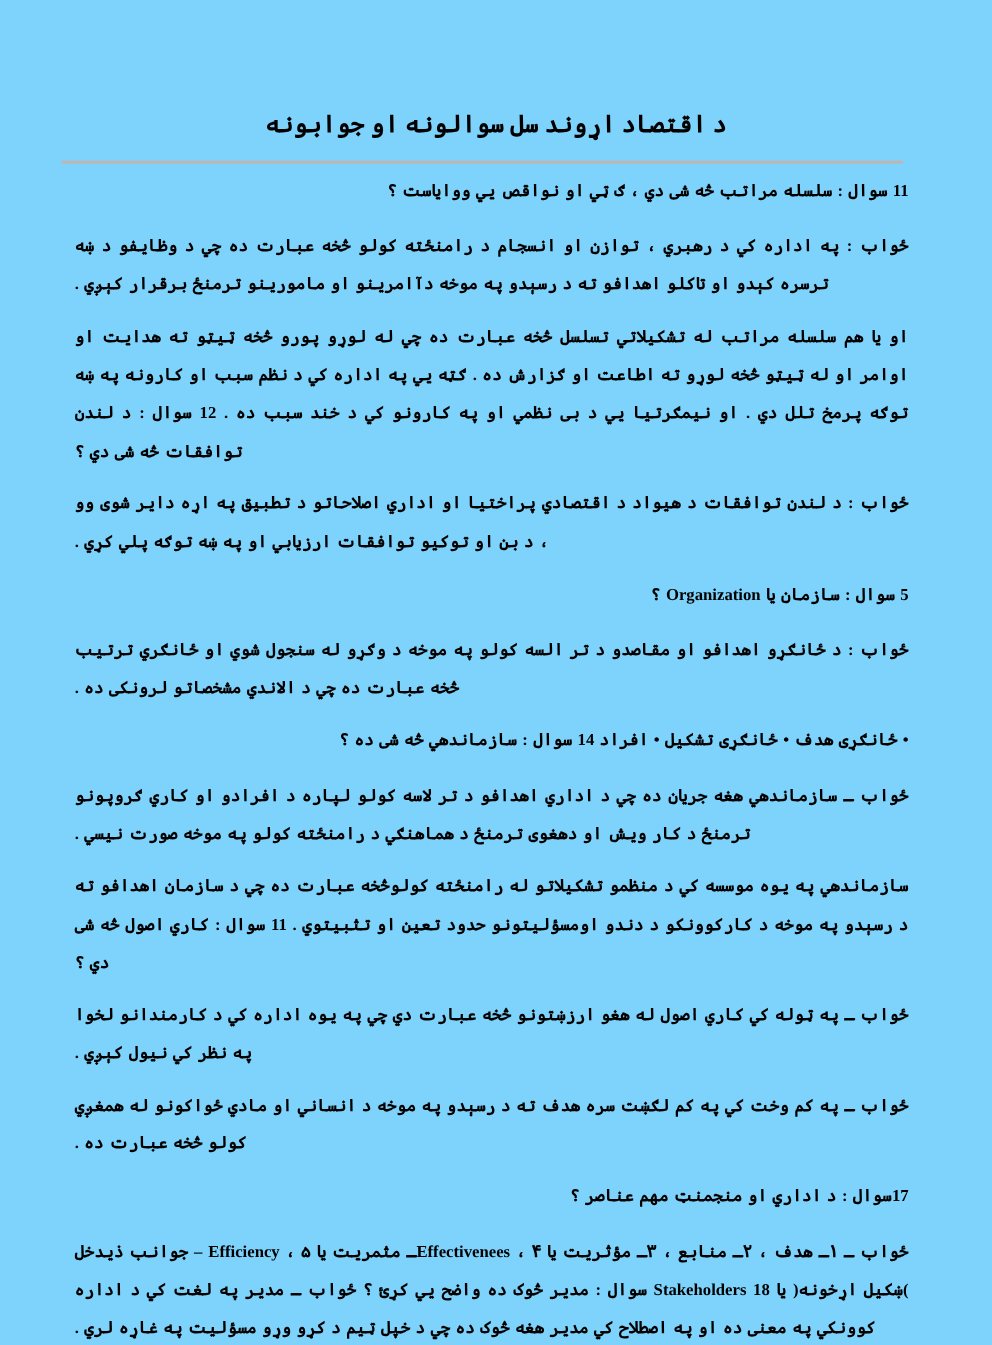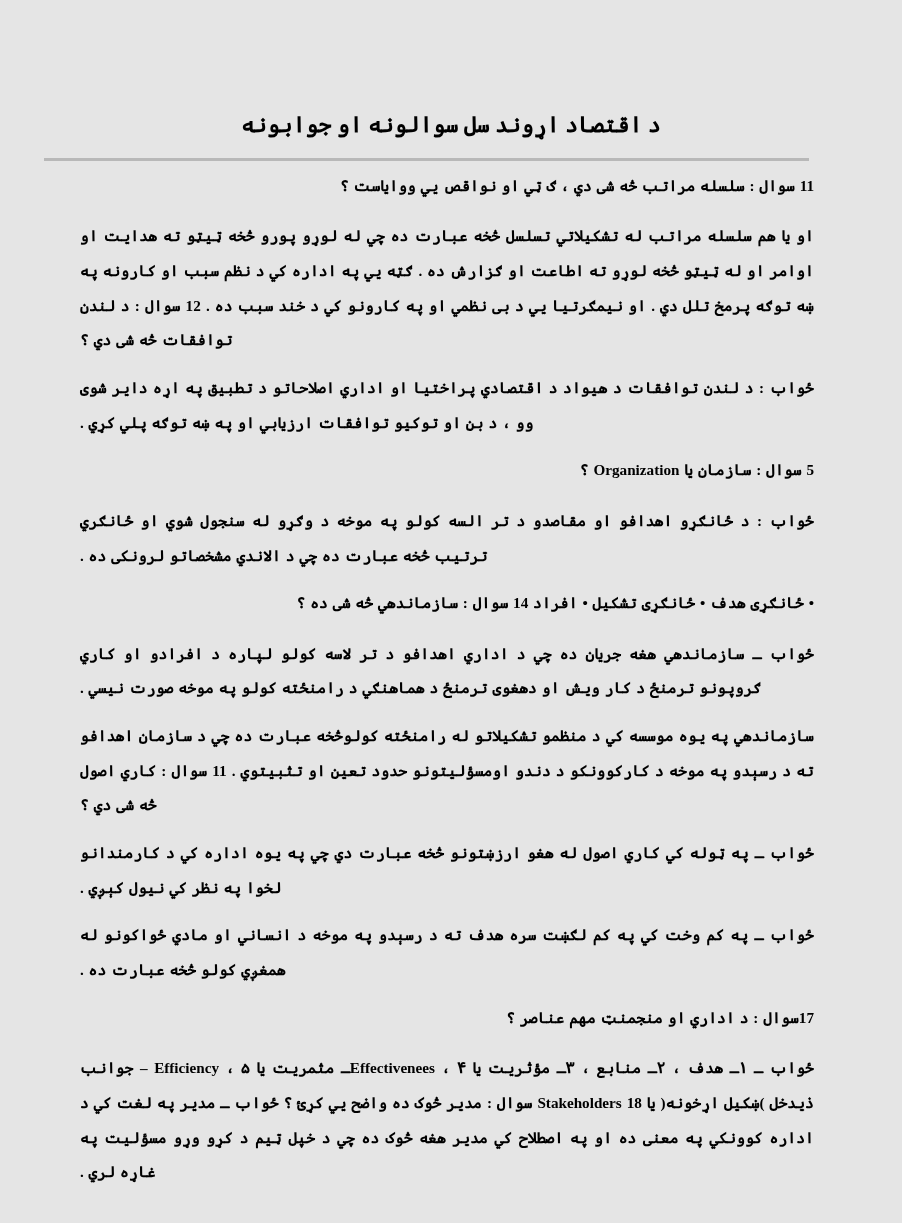--- a/index.html
+++ b/index.html
@@ -12,23 +12,23 @@
     width: 902px;
     height: 1223px;
     font-family: "Liberation Serif", "DejaVu Serif", serif;
     color: #000000;
     overflow: hidden;
   }
   .page {
     width: 902px;
     height: 1223px;
     box-sizing: border-box;
-    padding: 16px;
+    padding: 4px;
     position: relative;
-    background: #e5e5e5;
+    background: #7dd3fc;
   }
   .doc-title {
     text-align: center;
     font-weight: bold;
     font-size: 22px;
     line-height: 1.3;
     direction: rtl;
     margin: 0;
     padding: 95px 70px 0 70px;
     letter-spacing: 0.2px;
@@ -69,20 +69,21 @@
 <div class="page">
 
   <h1 class="doc-title">د اقتصاد اړوند سل سوالونه او جوابونه</h1>
 
   <hr class="title-rule">
 
   <div class="body-wrap">
 
     <p class="para single">11 سوال : سلسله مراتب څه شی دي ، ګ ټي او نواقص یي ووایاست ؟</p>
 
+    <p class="para">ځواب : په اداره کي د رهبري ، توازن او انسجام د رامنځته کولو څخه عبارت ده چي د وظايفو د ښه ترسره کېدو او تاکلو اهدافو ته د رسېدو په موخه دآامرینو او مامورینو ترمنځ برقرار کېږي .</p>
 
     <p class="para">او یا هم سلسله مراتب له تشکیلاتي تسلسل څخه عبارت ده چي له لوړو پورو څخه ټیټو ته هدایت او اوامر او له ټیټو څخه لوړو ته اطاعت او ګزارش ده . ګټه یي په اداره کي د نظم سبب او کارونه په ښه توګه پرمخ تلل دي . او نیمګرتیا یي د بی نظمي او په کارونو کي د خند سبب ده . 12 سوال : د لندن توافقات څه شی دي ؟</p>
 
     <p class="para">ځواب : د لندن توافقات د هیواد د اقتصادي پراختیا او اداري اصلاحاتو د تطبیق په اړه دایر شوی وو ، د بن او توکیو توافقات ارزیابي او په ښه توګه پلي کړي .</p>
 
     <p class="para single">5 سوال : سازمان یا Organization ؟</p>
 
     <p class="para">ځواب : د ځانګړو اهدافو او مقاصدو د تر السه کولو په موخه د وګړو له سنجول شوي او ځانګري ترتیب څخه عبارت ده چي د الاندي مشخصاتو لرونکی ده .</p>
 
     <p class="para single">• ځانګړی هدف • ځانګړی تشکیل • افراد 14 سوال : سازماندهي څه شی ده ؟</p>

